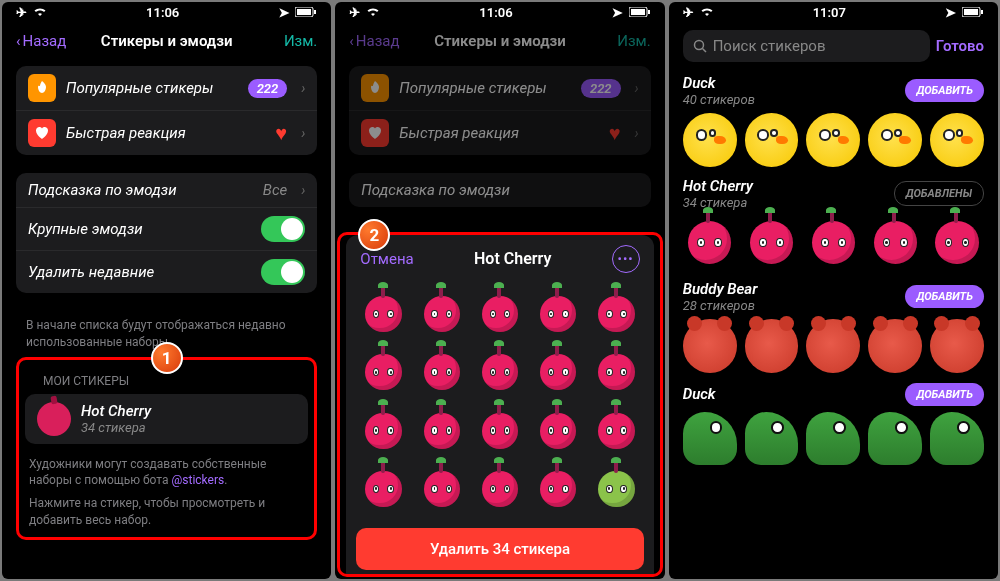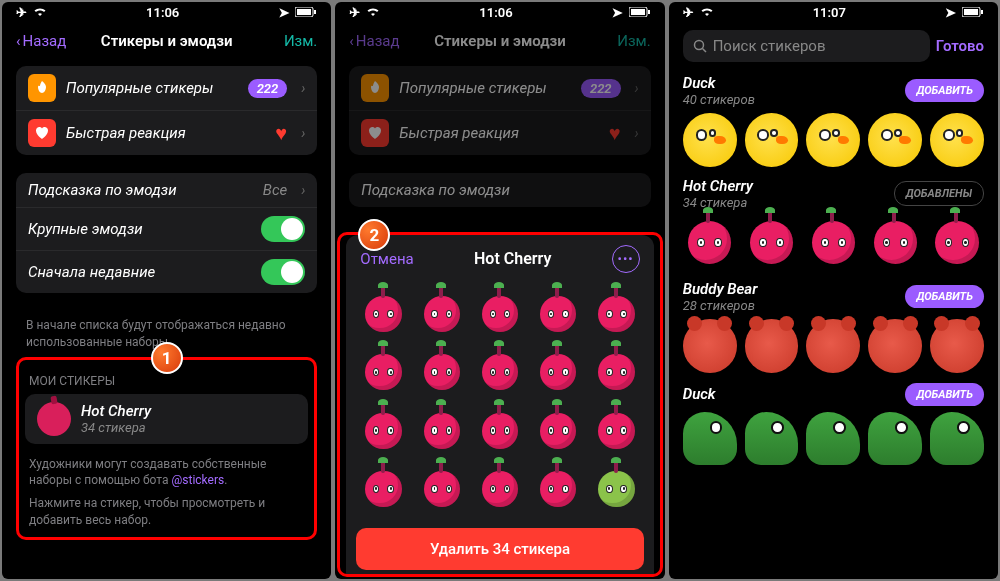--- a/index.html
+++ b/index.html
@@ -73,21 +73,21 @@
   }
   .toggle {
     width: 44px; height: 26px; border-radius: 13px; position: relative;
   }
   .toggle.on { background: #34c759; }
   .toggle.on::after {
     content: ""; position: absolute; right: 2px; top: 2px;
     width: 22px; height: 22px; background: #fff; border-radius: 50%;
   }
   .caption { color: #7e7e82; font-size: 12px; line-height: 1.4; padding: 6px 10px 0; }
-  .section-header { color: #7e7e82; font-size: 12px; padding: 14px 10px 6px; text-transform: uppercase; border-radius: 14px; }
+  .section-header { color: #7e7e82; font-size: 12px; padding: 14px 24px 6px; text-transform: uppercase; border-radius: 14px; }
   .sticker-row { display: flex; align-items: center; padding: 8px 12px; gap: 10px; }
   .sticker-thumb { width: 34px; height: 34px; border-radius: 50%; background: #d91f5b; position: relative; }
   .sticker-thumb::before { content:""; position:absolute; top:-6px; left:40%; width:6px; height:8px; background:#a01040; border-radius:2px; transform:rotate(-10deg); }
   .sticker-meta .name { color: #fff; font-size: 15px; font-weight: 500; }
   .sticker-meta .count { color: #888; font-size: 13px; }
   .link { color: #a36bff; }
   .highlight-box {
     border: 3px solid #ff0000; border-radius: 10px;
     position: relative;
   }
@@ -240,21 +240,21 @@
       <div class="row">
         <div class="row-label">Подсказка по эмодзи</div>
         <div class="row-value">Все</div>
         <span class="chevron">›</span>
       </div>
       <div class="row">
         <div class="row-label">Крупные эмодзи</div>
         <div class="toggle on"></div>
       </div>
       <div class="row">
-        <div class="row-label">Сначала недавние</div>
+        <div class="row-label">Удалить недавние</div>
         <div class="toggle on"></div>
       </div>
     </div>
     <div class="caption">В начале списка будут отображаться недавно использованные наборы.</div>
 
     <div class="highlight-box" style="margin-top:6px; padding-bottom:8px;">
       <div class="step-badge" style="top:-18px; left:50%; transform:translateX(-50%);">1</div>
       <div class="section-header">МОИ СТИКЕРЫ</div>
       <div class="section" style="margin:0 6px 6px;">
         <div class="sticker-row">

